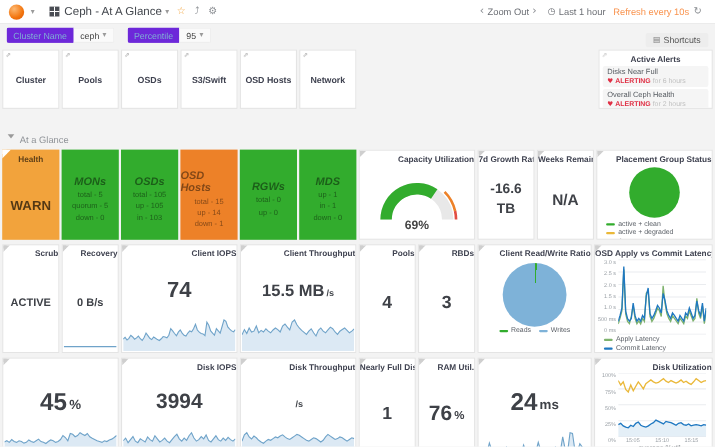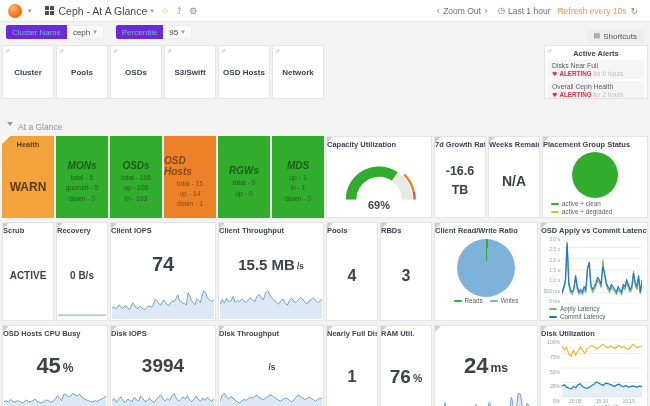--- a/index.html
+++ b/index.html
@@ -29,21 +29,21 @@
   .shortcuts .icon{font-size:7px;margin-right:3px;color:#777}
   
   .prow{display:flex;gap:2px;padding:0 2px}
   .navrow{height:54px;margin-top:3px}
   .row1{height:82px;margin-top:1px}
   .row2{height:99px;margin-top:4px}
   .row3{height:95px;margin-top:4px}
   .panel{background:#fff;border:1px solid #E4E4E4;position:relative;overflow:hidden}
   .panel.corner::before{content:"";position:absolute;top:0;left:0;border:3px solid transparent;border-top-color:#CFCFCF;border-left-color:#CFCFCF;z-index:3}
   .w1{width:52px;flex:none}.w2{width:106px;flex:none}.w15{width:104px;flex:none}.wA{flex:1}
-  .panel-title{font-size:7.5px;font-weight:bold;color:#3f4250;text-align:left;padding-top:3px;white-space:nowrap;overflow:hidden;position:relative;z-index:2}
+  .panel-title{font-size:7.5px;font-weight:bold;color:#3f4250;text-align:right;padding-top:3px;white-space:nowrap;overflow:hidden;position:relative;z-index:2}
   .spacer{flex:1}
   .navlink{display:flex;align-items:center;justify-content:center;font-size:8px;font-weight:bold;color:#3f4250}
   .ext-icon{position:absolute;top:1px;left:2px;font-size:6px;color:#BFBFBF}
   
   .cstat{border:none;display:flex;flex-direction:column;align-items:center;justify-content:center;padding-top:10px;color:rgba(0,0,0,0.45)}
   .green{background:var(--green)} .orangebg{background:var(--orange)}
   .cstat-title{font-style:italic;font-weight:bold;font-size:10px;margin-bottom:2px}
   .cstat-line{font-size:6.8px;line-height:1.5}
   .health{background:var(--warn);border:none}
   .health::before{content:"";position:absolute;top:0;left:0;border:4px solid transparent;border-top-color:#fff;border-left-color:#fff}
@@ -333,21 +333,20 @@
     </div>
     <div class="legend stack">
         <span class="legend-item"><i style="background: rgb(126, 178, 109);"></i>Apply Latency</span>
         <span class="legend-item"><i style="background: rgb(31, 120, 193);"></i>Commit Latency</span>
       </div>
   </div>
 </div>
 
 <div class="prow row3">
   <div class="panel w2 corner has-spark">
-    <div class="panel-title">OSD Hosts CPU Busy</div>
     <div class="stat-center fs17">
         <span>45</span>
         <span class="sfx">%</span>
       </div>
     <div class="spark">
         <svg viewBox="0 0 100 100" preserveAspectRatio="none" style="width: 100%; height: 100%; display: block;">
           <path d="M0.00,42.00 L2.17,38.10 L4.35,43.30 L6.52,34.20 L8.70,40.70 L10.87,43.30 L13.04,38.10 L15.22,40.70 L17.39,45.90 L19.57,43.30 L21.74,35.50 L23.91,40.70 L26.09,43.30 L28.26,38.10 L30.43,32.90 L32.61,40.70 L34.78,43.30 L36.96,47.20 L39.13,40.70 L41.30,35.50 L43.48,38.10 L45.65,43.30 L47.83,40.70 L50.00,34.20 L52.17,21.20 L54.35,27.70 L56.52,38.10 L58.70,14.70 L60.87,17.30 L63.04,25.10 L65.22,21.20 L67.39,12.10 L69.57,17.30 L71.74,21.20 L73.91,14.70 L76.09,25.10 L78.26,30.30 L80.43,34.20 L82.61,38.10 L84.78,40.70 L86.96,43.30 L89.13,38.10 L91.30,40.70 L93.48,35.50 L95.65,32.90 L97.83,27.70 L100.00,21.20 L100,100 L0,100 Z" style="fill: var(--spark-fill);"></path>
           <path d="M0.00,42.00 L2.17,38.10 L4.35,43.30 L6.52,34.20 L8.70,40.70 L10.87,43.30 L13.04,38.10 L15.22,40.70 L17.39,45.90 L19.57,43.30 L21.74,35.50 L23.91,40.70 L26.09,43.30 L28.26,38.10 L30.43,32.90 L32.61,40.70 L34.78,43.30 L36.96,47.20 L39.13,40.70 L41.30,35.50 L43.48,38.10 L45.65,43.30 L47.83,40.70 L50.00,34.20 L52.17,21.20 L54.35,27.70 L56.52,38.10 L58.70,14.70 L60.87,17.30 L63.04,25.10 L65.22,21.20 L67.39,12.10 L69.57,17.30 L71.74,21.20 L73.91,14.70 L76.09,25.10 L78.26,30.30 L80.43,34.20 L82.61,38.10 L84.78,40.70 L86.96,43.30 L89.13,38.10 L91.30,40.70 L93.48,35.50 L95.65,32.90 L97.83,27.70 L100.00,21.20 " vector-effect="non-scaling-stroke" style="fill: none; stroke: var(--spark-line); stroke-width: 1px;"></path>
         </svg>
       </div>

